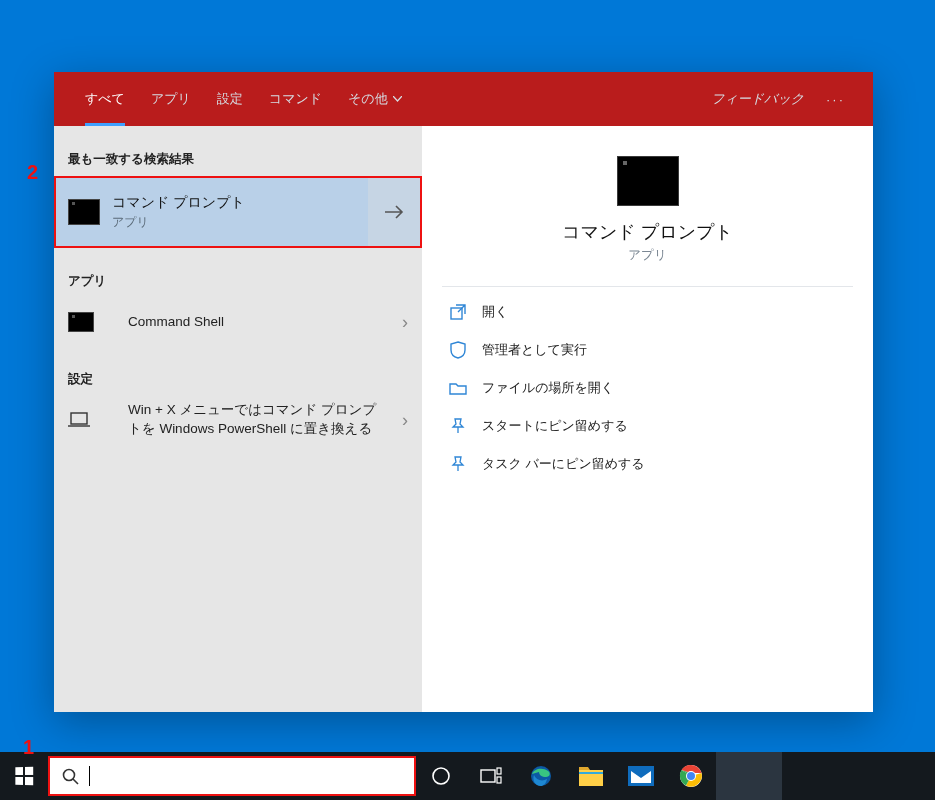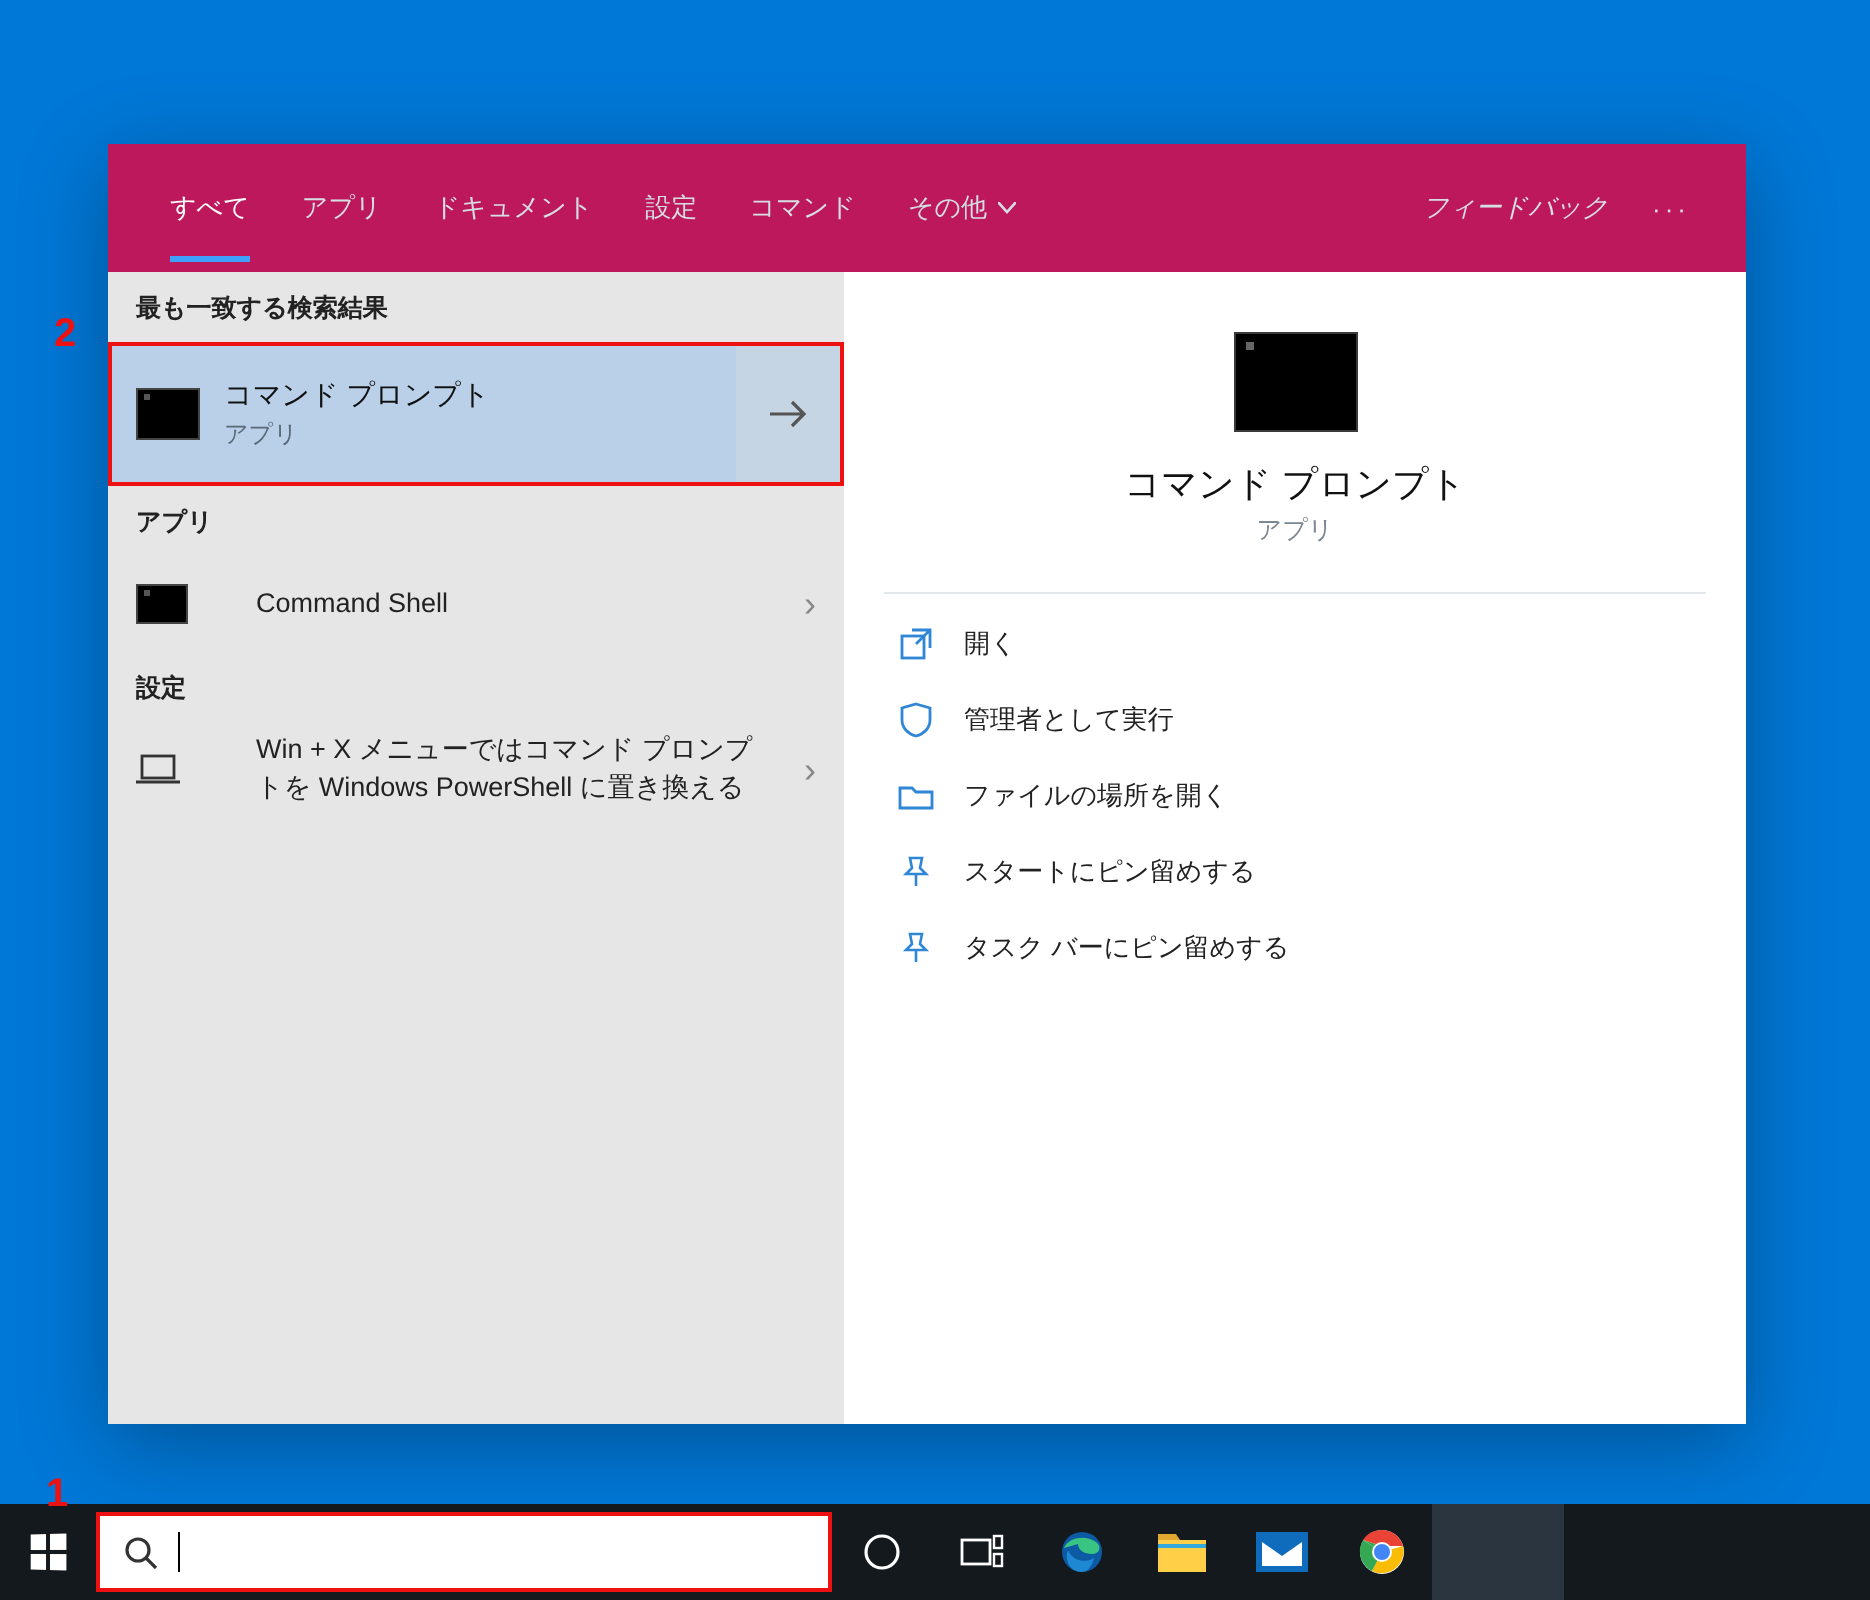--- a/index.html
+++ b/index.html
@@ -1,33 +1,33 @@
 <!DOCTYPE html>
 <html><head>
 <meta charset="utf-8">
 <style>
   * { margin: 0; padding: 0; box-sizing: border-box; font-family: "Yu Gothic UI", "Meiryo", "Segoe UI", sans-serif; }
   body { width: 935px; height: 800px; background: #0078d7; overflow: hidden; position: relative; }
   
   .search-panel { position: absolute; left: 54px; top: 72px; width: 819px; height: 640px; background: #fff; box-shadow: 0 10px 40px rgba(0,0,0,0.3); display: flex; flex-direction: column; }
   
-  .tabs { background: #be185d; display: flex; align-items: center; height: 64px; padding: 0 18px; color: #d6dde3; font-size: 13px; }
+  .tabs { background: #b91c1c; display: flex; align-items: center; height: 54px; padding: 0 18px; color: #d6dde3; font-size: 13px; }
   .tab { padding: 0 13px; height: 54px; display: flex; align-items: center; cursor: pointer; position: relative; }
   .tab.active { color: #fff; }
   .tab.active::after { content:""; position:absolute; left:13px; right:13px; bottom:0; height:3px; background:#3ea0ff; }
   .tab-more { display:flex; align-items:center; gap:5px; }
   .tabs-right { margin-left:auto; display:flex; align-items:center; }
   .feedback { padding:0 12px;font-style:italic; }
   .tab-dots { padding:0 10px; letter-spacing:2px; }
   
   .panel-body { flex:1; display:flex; }
   .left-col { width: 368px; background:#e6e6e6; display:flex; flex-direction:column; padding-bottom:8px; }
   .right-col { flex:1; background:#fff; display:flex; flex-direction:column; }
   
-  .section-header { font-size:12.5px; font-weight:600; padding:10px 14px 8px; color:#222; }
+  .section-header { font-size:12.5px; font-weight:600; padding:25px 14px 8px; color:#222; }
   
   .result-top { display:flex; border:2px solid #e11; margin:0 0 0 0; position:relative; }
   .callout2 { position:absolute; left:-29px; top:-17px; color:#e11; font-weight:700; font-size:20px; }
   .best-match { flex:1; background:#b9d0e8; display:flex; align-items:center; padding:10px 12px; height:68px; }
   .cmd-icon-sm { width:32px; height:26px; background:#000; border:1px solid #444; margin-right:12px; flex-shrink:0; position:relative; }
   .cmd-icon-sm::before { content:""; position:absolute; top:2px; left:3px; width:3px; height:3px; background:#555; }
   .result-title { font-size:14px; color:#111; }
   .result-sub { font-size:12px; color:#5a6a78; margin-top:2px; }
   .arrow-btn { width:52px; background:#c6d5e4; display:flex; align-items:center; justify-content:center; color:#555; font-size:20px; }
   
@@ -66,23 +66,20 @@
 
 <div class="search-panel">
   <div class="tabs">
     <div class="tab active">
         <span>すべて</span>
       </div>
     <div class="tab">
         <span>アプリ</span>
       </div>
     <div class="tab">
-        <span>ドキュメント</span>
-      </div>
-    <div class="tab">
         <span>設定</span>
       </div>
     <div class="tab">
         <span>コマンド</span>
       </div>
     <div class="tab tab-more">
       <span>その他</span>
       <svg width="9" height="6" viewBox="0 0 9 6">
           <path d="M0 0 L4.5 5 L9 0" fill="none" stroke="currentColor" stroke-width="1.3"></path>
         </svg>

